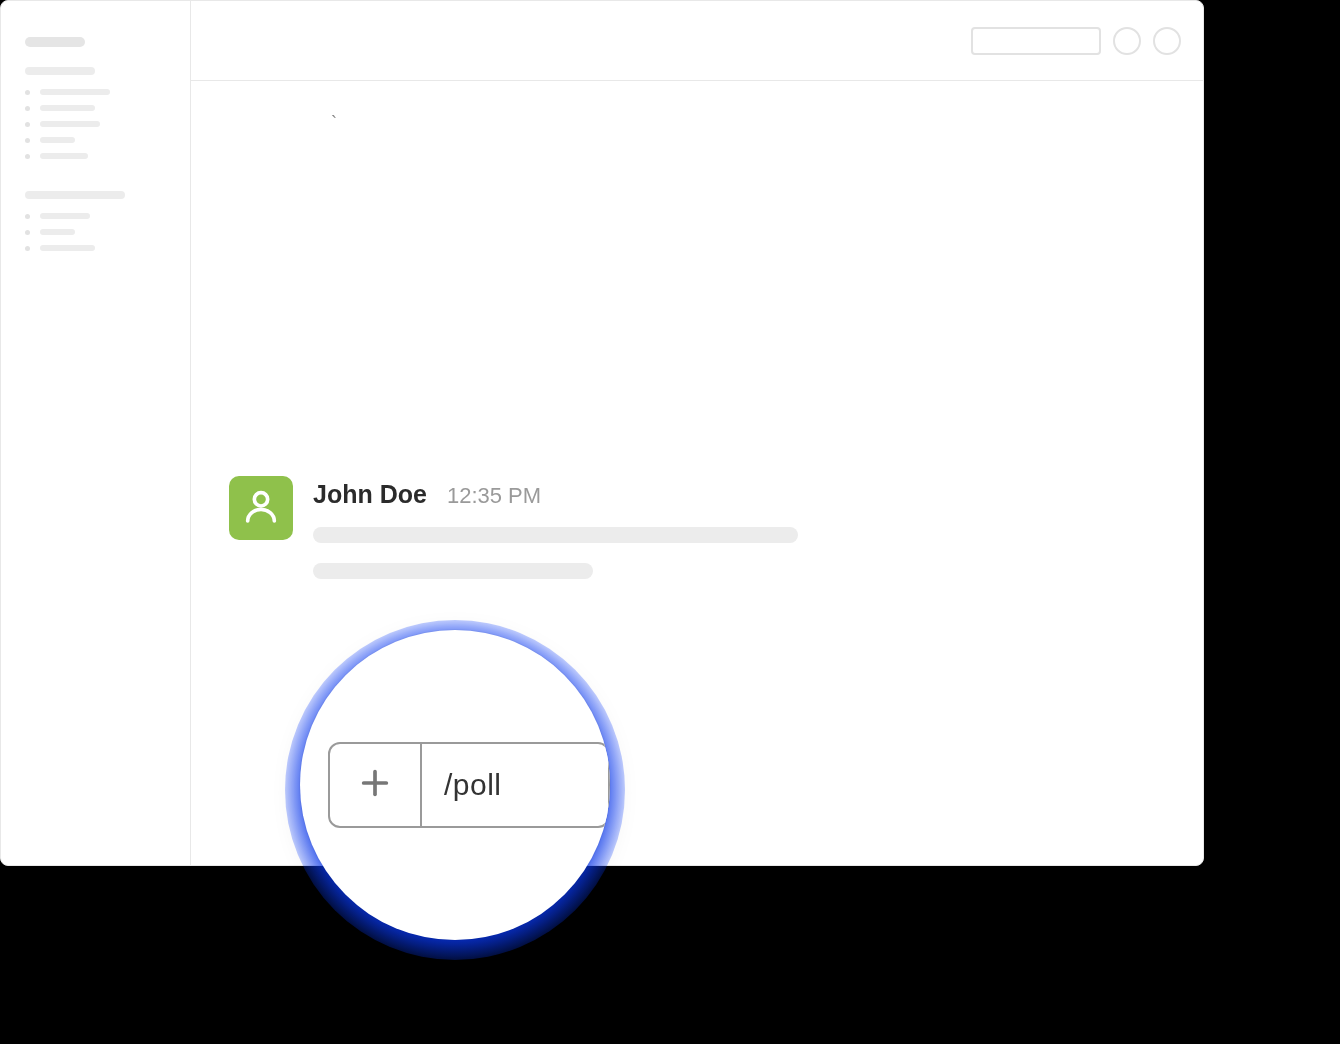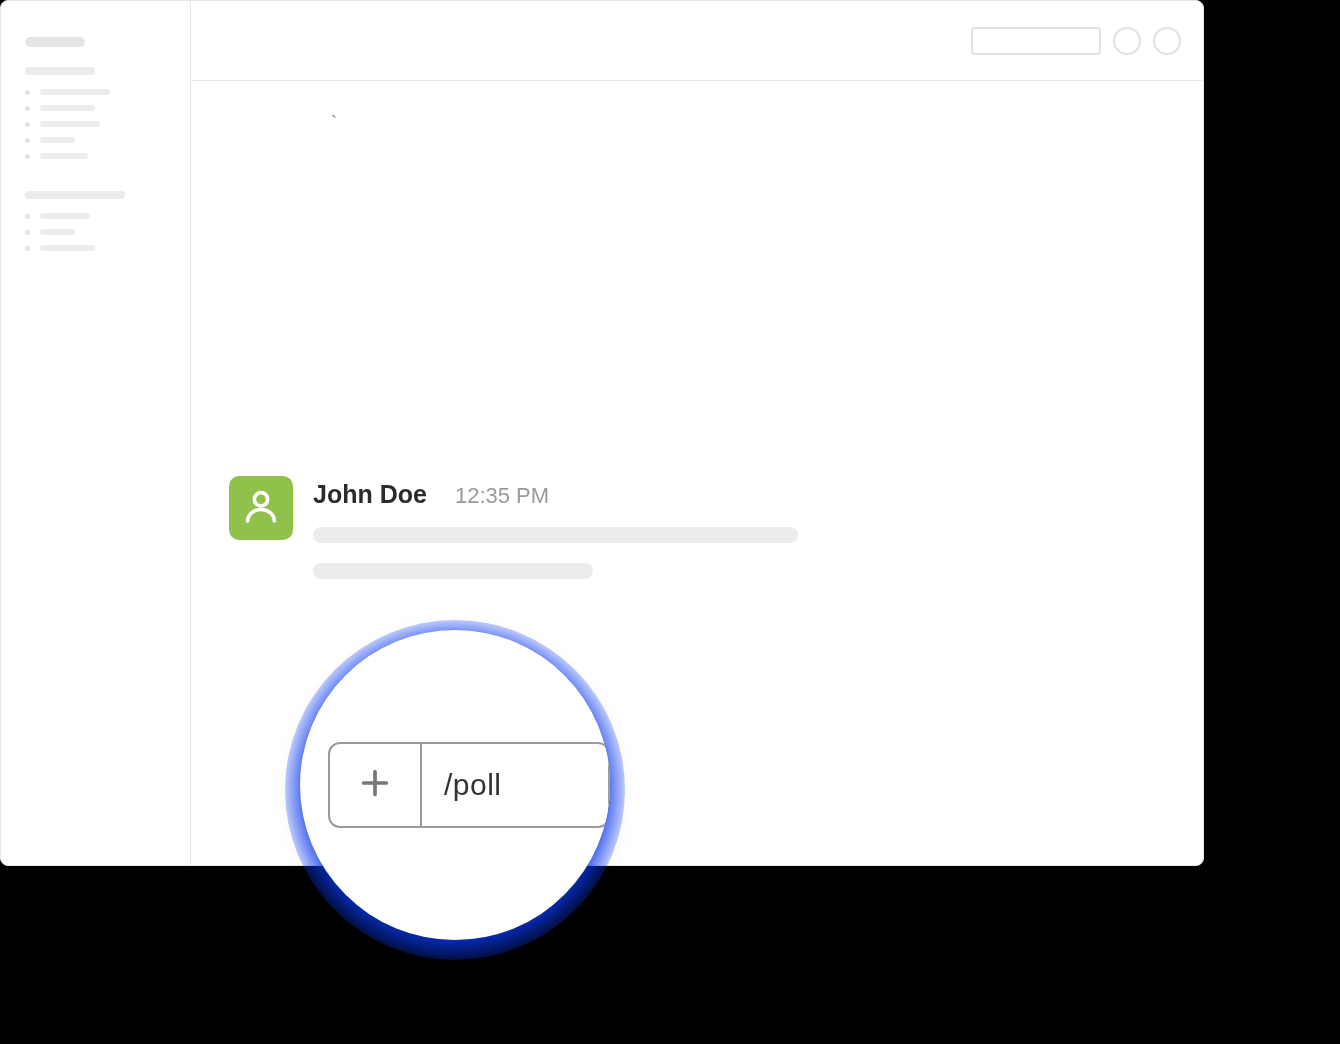--- a/index.html
+++ b/index.html
@@ -88,21 +88,21 @@
       display: flex;
       align-items: flex-start;
     }
     .avatar {
       width: 64px; height: 64px; background: #8fc14b; border-radius: 10px;
       display: flex; align-items: center; justify-content: center;
       margin-right: 20px;
     }
     .avatar svg { width: 40px; height: 40px; }
     .msg-body { padding-top: 4px; }
-    .msg-header { display: flex; align-items: baseline; gap: 28px; margin-bottom: 18px; }
+    .msg-header { display: flex; align-items: baseline; gap: 20px; margin-bottom: 18px; }
     .msg-name  { font-size: 25px; font-weight: 800; color: #2b2b2b; }
     .msg-time  { font-size: 22px; font-weight: 400; color: #9a9a9a; }
     .msg-line1 { width: 485px; height: 16px; background: #ececec; border-radius: 8px; margin-bottom: 20px; }
     .msg-line2 { width: 280px; height: 16px; background: #ececec; border-radius: 8px; }
 
     
     .zoom-glow {
       position: absolute;
       left: 285px; top: 620px;
       width: 340px; height: 340px;

